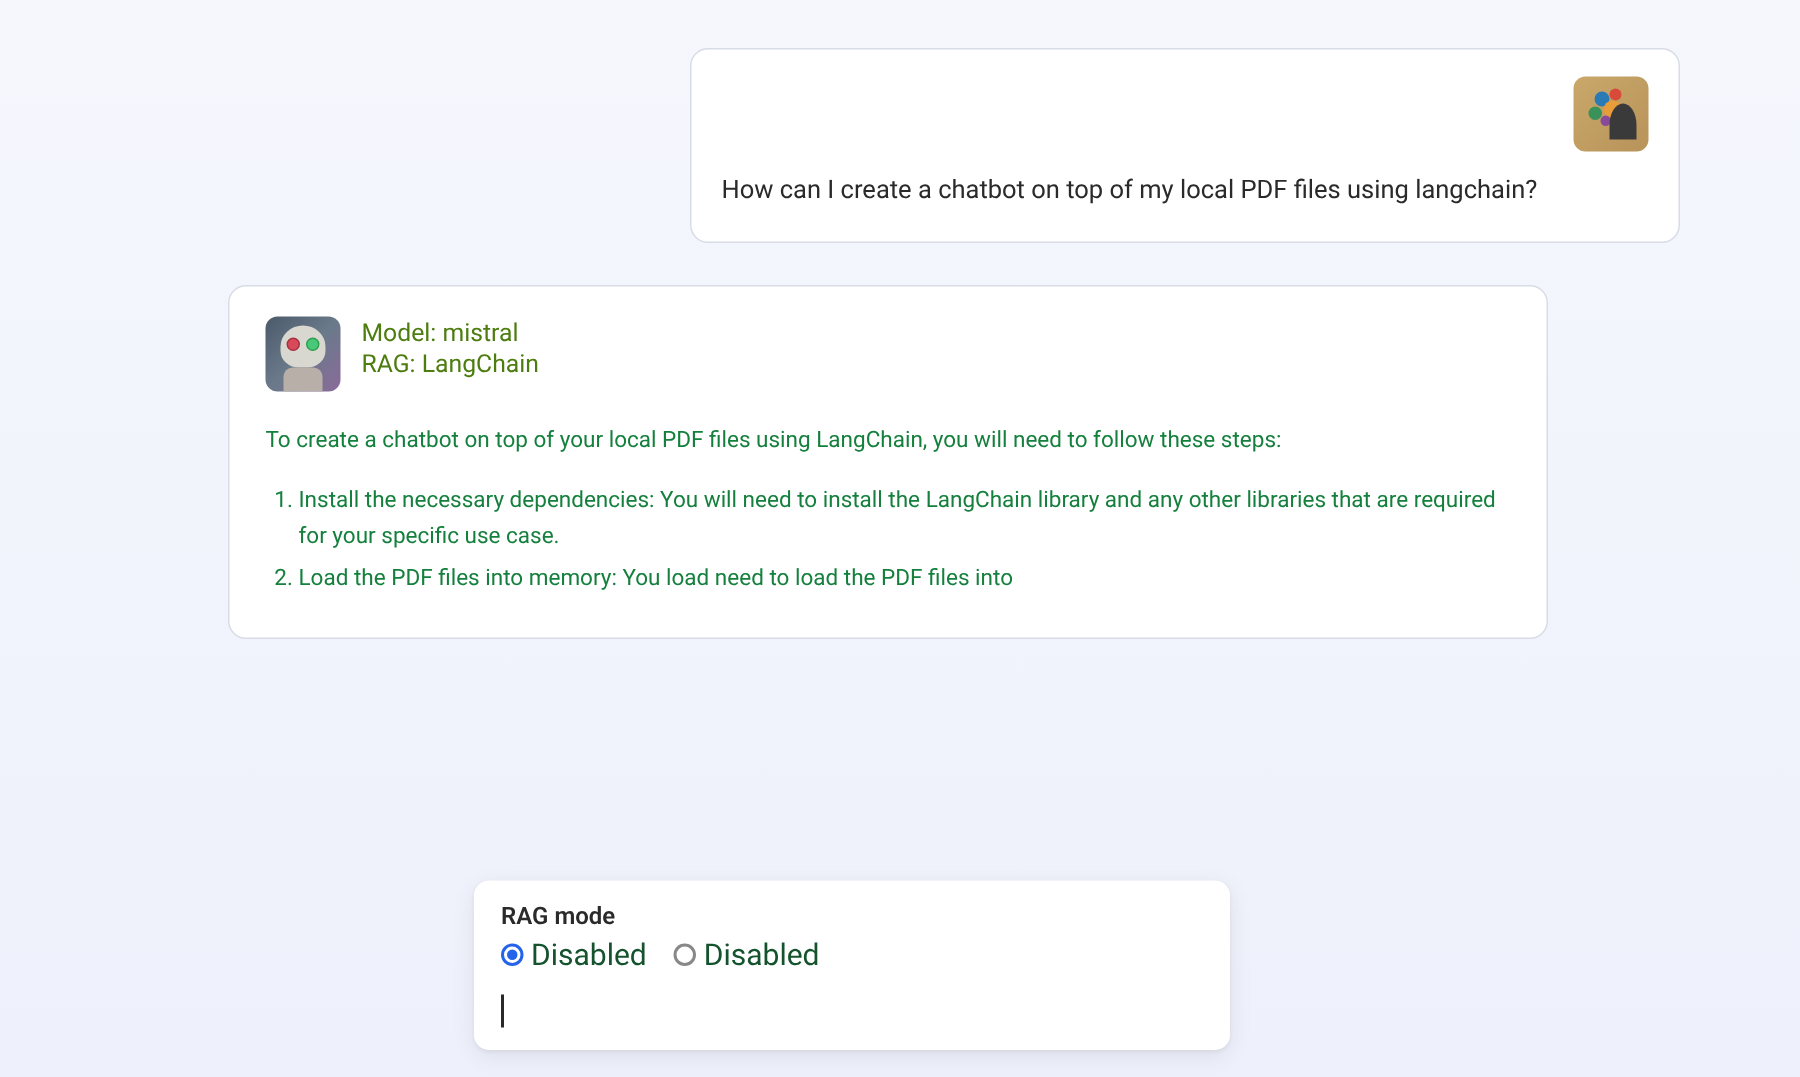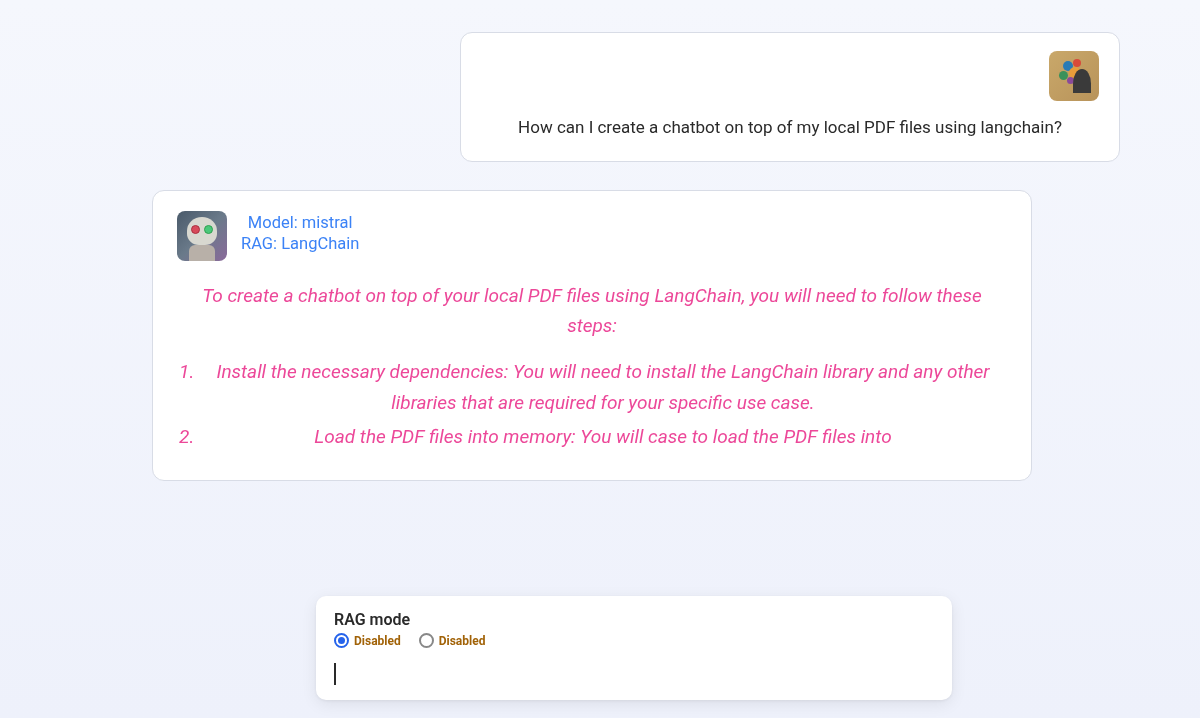--- a/index.html
+++ b/index.html
@@ -11,21 +11,20 @@
       font-family: -apple-system, BlinkMacSystemFont, "Segoe UI", Roboto, Helvetica, Arial, sans-serif;
       background: linear-gradient(180deg, #f5f7fd 0%, #eef1fb 100%);
       width: 1200px;
       height: 718px;
       overflow: hidden;
       position: relative;
       color: #333;
     }
     .chat-container {
       padding: 20px 0;
-      text-align: center;
     }
     .user-message {
       width: 660px;
       margin-left: 460px;
       margin-top: 12px;
       background: #fff;
       border: 1px solid #d8dce6;
       border-radius: 12px;
       padding: 18px 20px 20px 20px;
     }
@@ -138,43 +137,42 @@
       width: 26px;
       height: 16px;
       background: #b8b0a8;
       border-radius: 6px 6px 0 0;
     }
     .meta-info {
       display: flex;
       flex-direction: column;
       gap: 2px;
       font-size: 16.5px;
-      color: #3b82f6;
+      color: #4d7c0f;
       padding-top: 2px;
     }
     .assistant-body {
-      font-size: 19px;
+      font-size: 15px;
       line-height: 1.6;
-      color: #ec4899;
-      font-style: italic;
+      color: #15803d;
     }
     .assistant-intro {
       margin-bottom: 16px;
     }
     .assistant-list {
       padding-left: 22px;
     }
     .assistant-list li {
       margin-bottom: 4px;
     }
     .input-panel {
       position: absolute;
       bottom: 18px;
       left: 316px;
-      width: 636px;
+      width: 504px;
       background: #fff;
       border-radius: 10px;
       box-shadow: 0 4px 16px rgba(0,0,0,0.08), 0 1px 3px rgba(0,0,0,0.06);
       padding: 14px 18px 12px 18px;
     }
     .rag-label {
       font-size: 16px;
       font-weight: 600;
       color: #2a2a2a;
       margin-bottom: 4px;
@@ -182,24 +180,23 @@
     .radio-row {
       display: flex;
       gap: 18px;
       align-items: center;
       margin-bottom: 12px;
     }
     .radio-option {
       display: flex;
       align-items: center;
       gap: 5px;
-      font-size: 12px;
-      color: #a16207;
+      font-size: 20px;
+      color: #14532d;
       cursor: pointer;
-      font-weight: bold;
     }
     .radio-circle {
       width: 15px;
       height: 15px;
       border-radius: 50%;
       border: 2px solid #888;
       display: flex;
       align-items: center;
       justify-content: center;
       flex-shrink: 0;
@@ -269,21 +266,21 @@
       </div>
       <div class="meta-info">
         <div>Model: mistral</div>
         <div>RAG: LangChain</div>
       </div>
     </div>
     <div class="assistant-body">
       <p class="assistant-intro">To create a chatbot on top of your local PDF files using LangChain, you will need to follow these steps:</p>
       <ol class="assistant-list">
         <li>Install the necessary dependencies: You will need to install the LangChain library and any other libraries that are required for your specific use case.</li>
-        <li>Load the PDF files into memory: You will case to load the PDF files into</li>
+        <li>Load the PDF files into memory: You load need to load the PDF files into</li>
       </ol>
     </div>
   </div>
 
 </div>
 
 <div class="input-panel">
   <div class="rag-label">RAG mode</div>
   <div class="radio-row">
     <label class="radio-option">

